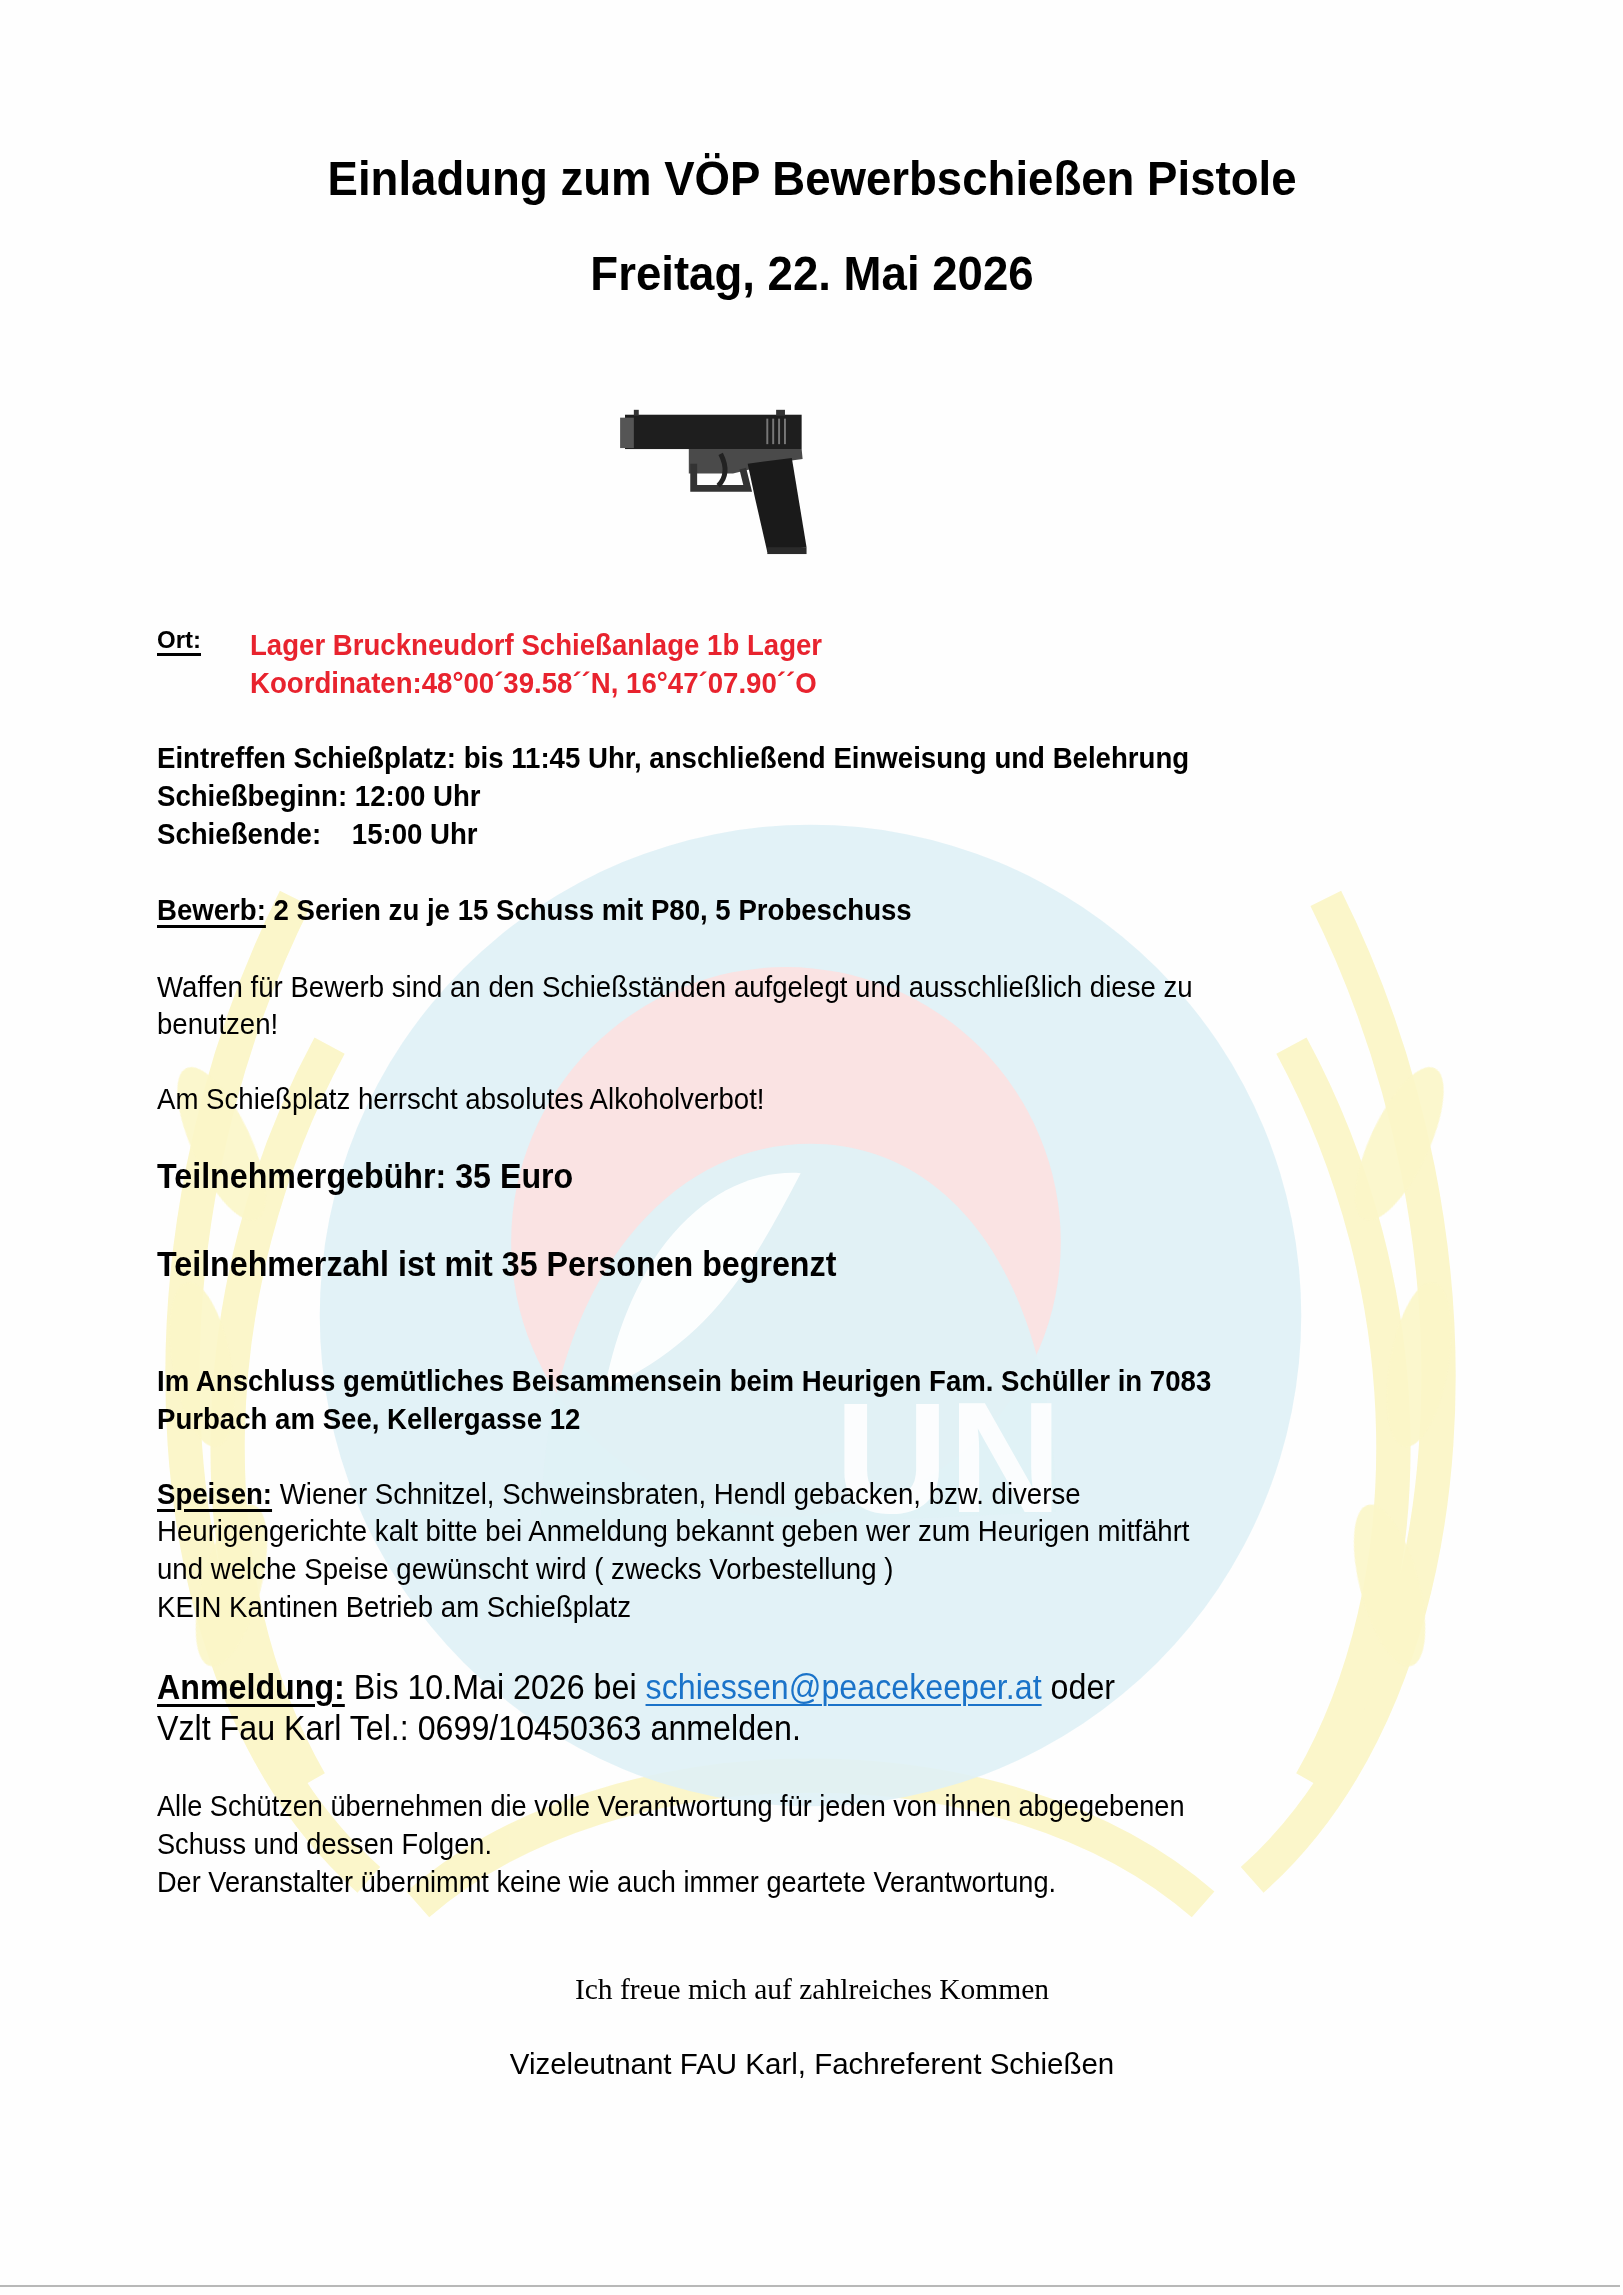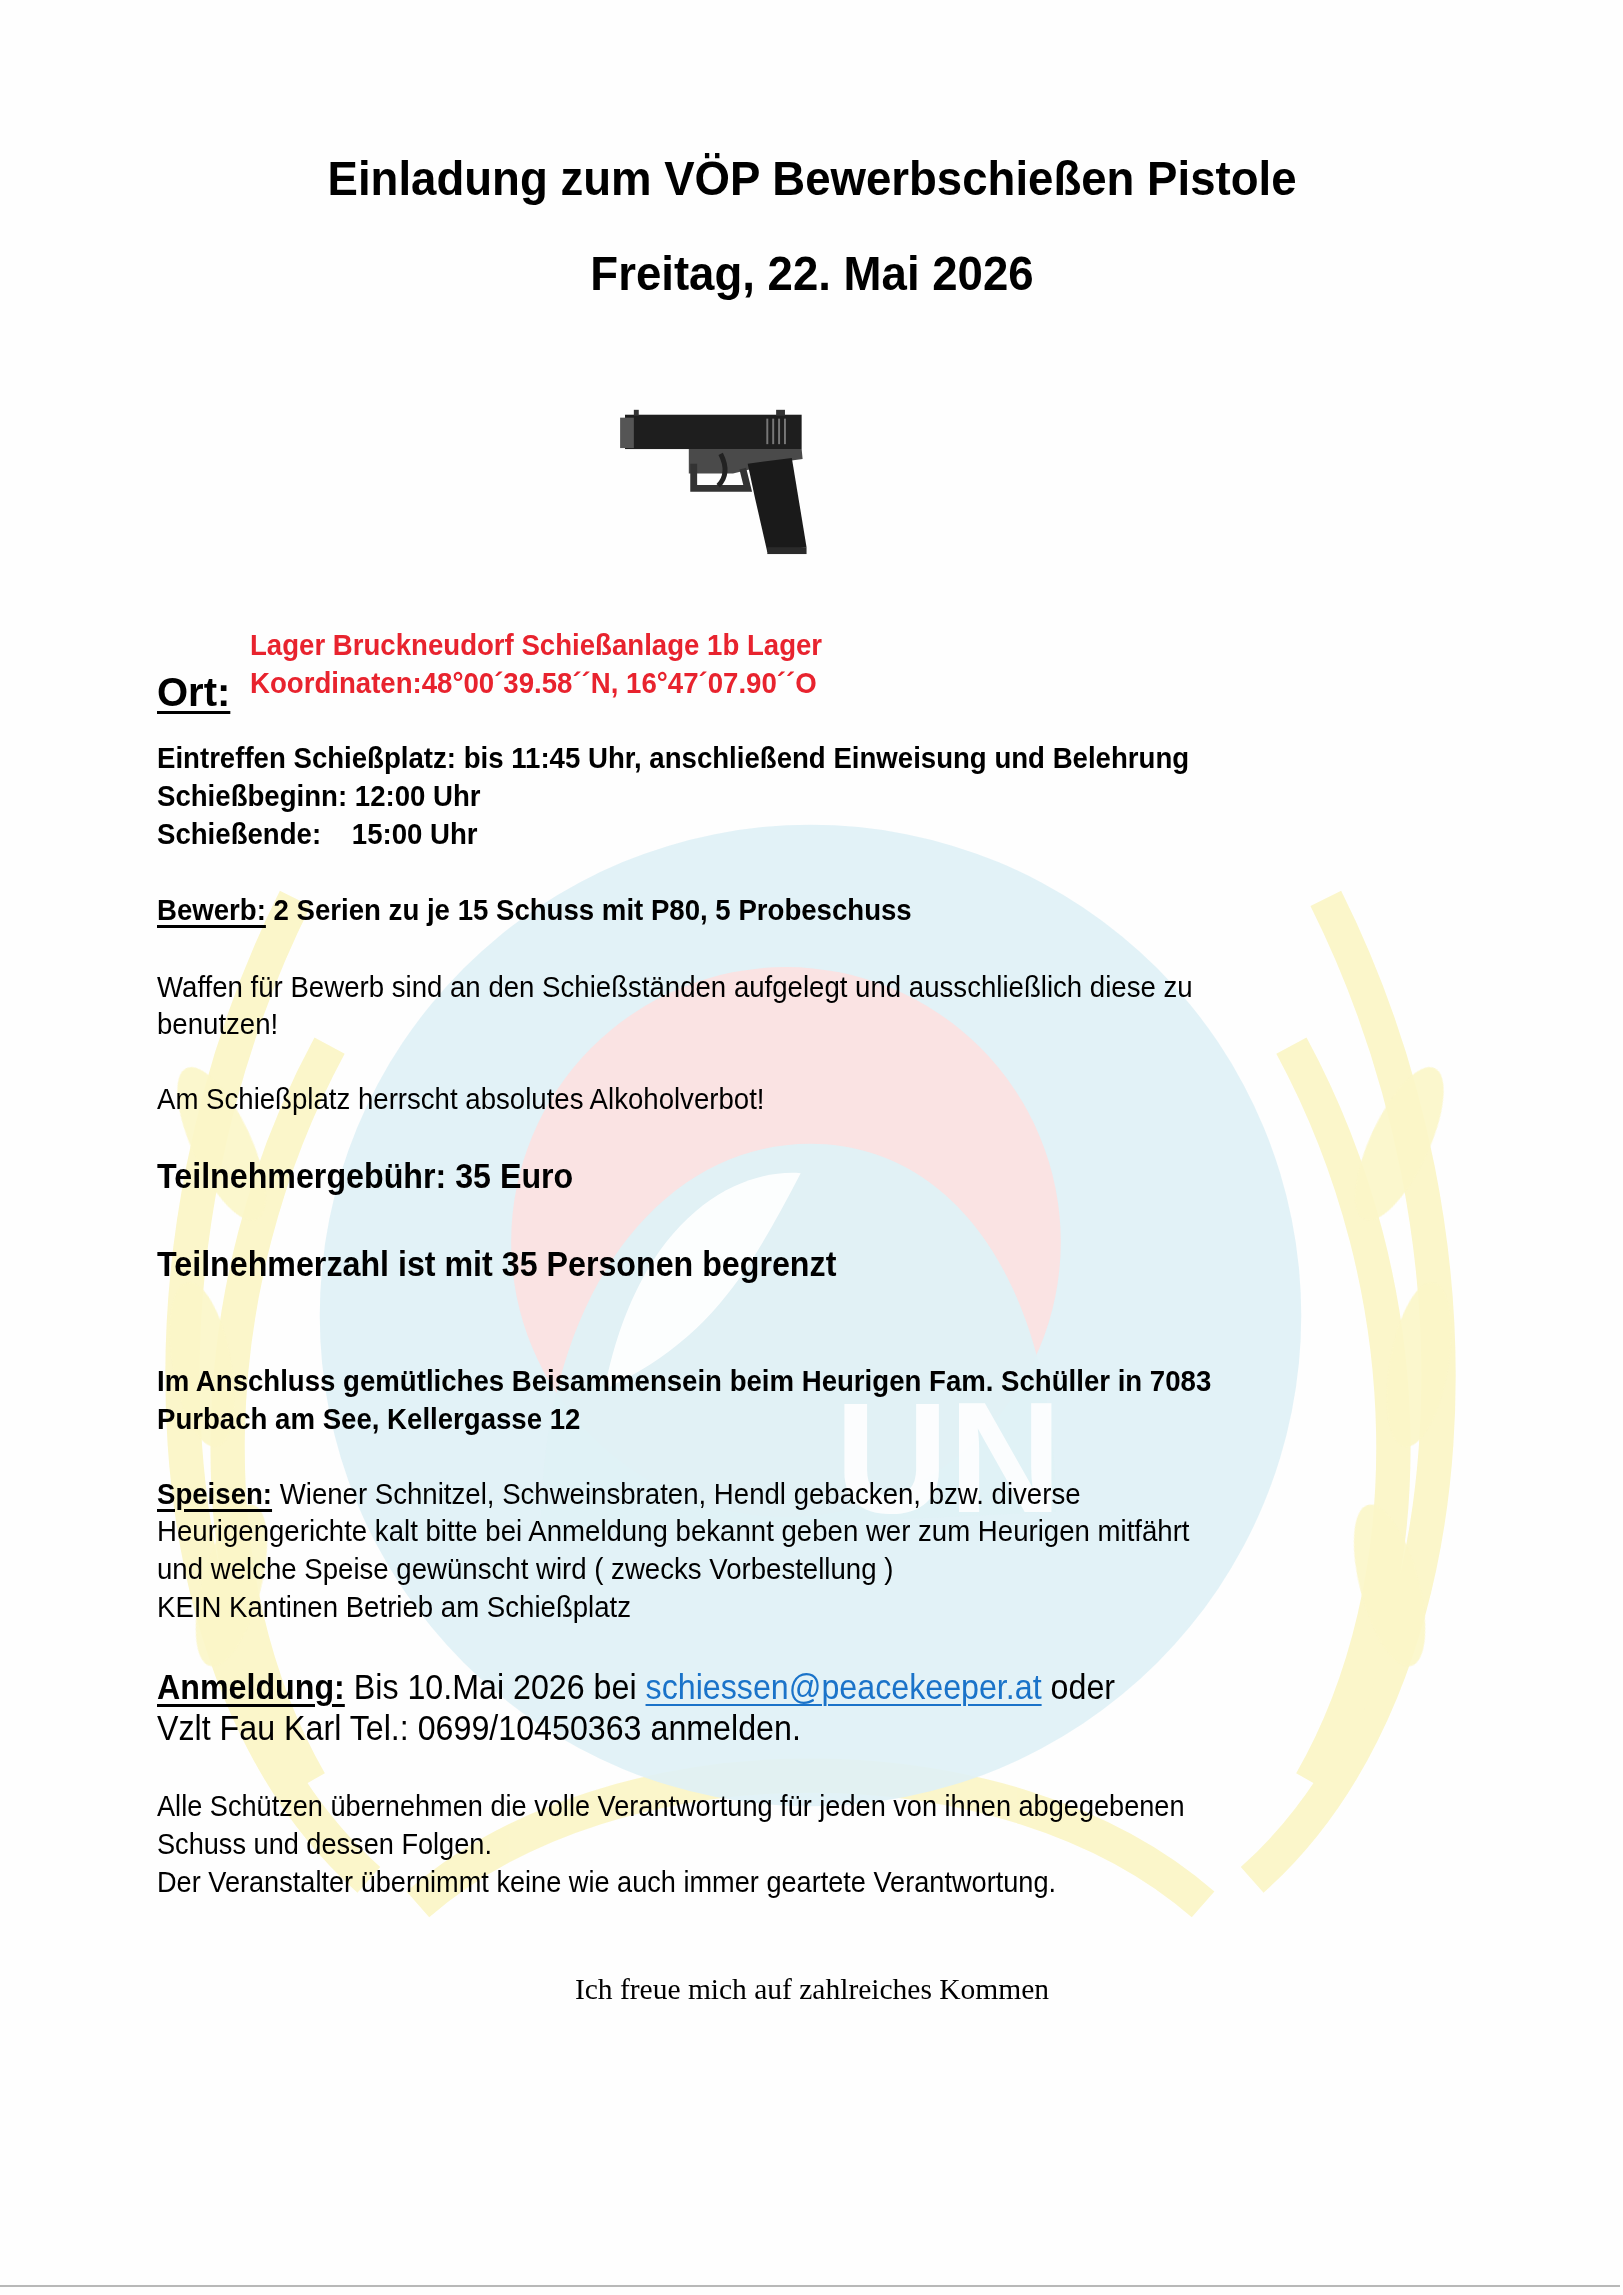--- a/index.html
+++ b/index.html
@@ -17,21 +17,21 @@
     .title2 { top: 245px; }
 
     .pistol { position: absolute; left: 620px; top: 400px; width: 221px; height: 157px; }
 
     .b { font-weight: bold; }
     .u { text-decoration: underline; text-decoration-thickness: 2.9px; text-underline-offset: 4.9px; }
     .red { color: #e8232e; }
     .blue { color: #1a73c9; text-decoration: underline; text-decoration-thickness: 2px; text-underline-offset: 4.9px; }
 
     .fs62 { font-size: 30px; }
-    .fs66 { font-size: 40px; margin-top: 44px; }
+    .fs66 { font-size: 24px; }
     .fs72 { font-size: 35px; }
     .fs60 { font-size: 29.5px; }
 
     .sq { transform-origin: left top; transform: scaleX(0.92); }
     .center { left: 0; width: 1624px; text-align: center; }
 
     .bottom-line { position: absolute; left: 0; top: 2285px; width: 1620px; height: 1.5px; background: #b8b8b8; }
   </style>
 </head>
 <body>
@@ -115,16 +115,17 @@
   <div class="t fs72 sq" style="left:157px; top:1667px;">
     <span class="b u">Anmeldung:</span><span style="white-space:pre;"> Bis 10.Mai 2026 bei </span><span class="blue">schiessen@peacekeeper.at</span><span> oder</span>
   </div>
   <div class="t fs72 sq" style="left:157px; top:1708px;">Vzlt Fau Karl Tel.: 0699/10450363 anmelden.</div>
 
   <div class="t fs60 sq" style="left:157px; top:1789px;">Alle Schützen übernehmen die volle Verantwortung für jeden von ihnen abgegebenen</div>
   <div class="t fs60 sq" style="left:157px; top:1827px;">Schuss und dessen Folgen.</div>
   <div class="t fs60 sq" style="left:157px; top:1865px;">Der Veranstalter übernimmt keine wie auch immer geartete Verantwortung.</div>
 
   <div class="t fs60 center" style="top:1973px;font-family:Liberation Serif, serif;">Ich freue mich auf zahlreiches Kommen</div>
+  <div class="t fs60 center" style="top:2047px;">Vizeleutnant FAU Karl, Fachreferent Schießen</div>
 
   <div class="bottom-line"></div>
 </div>
 
 
 </body></html>

